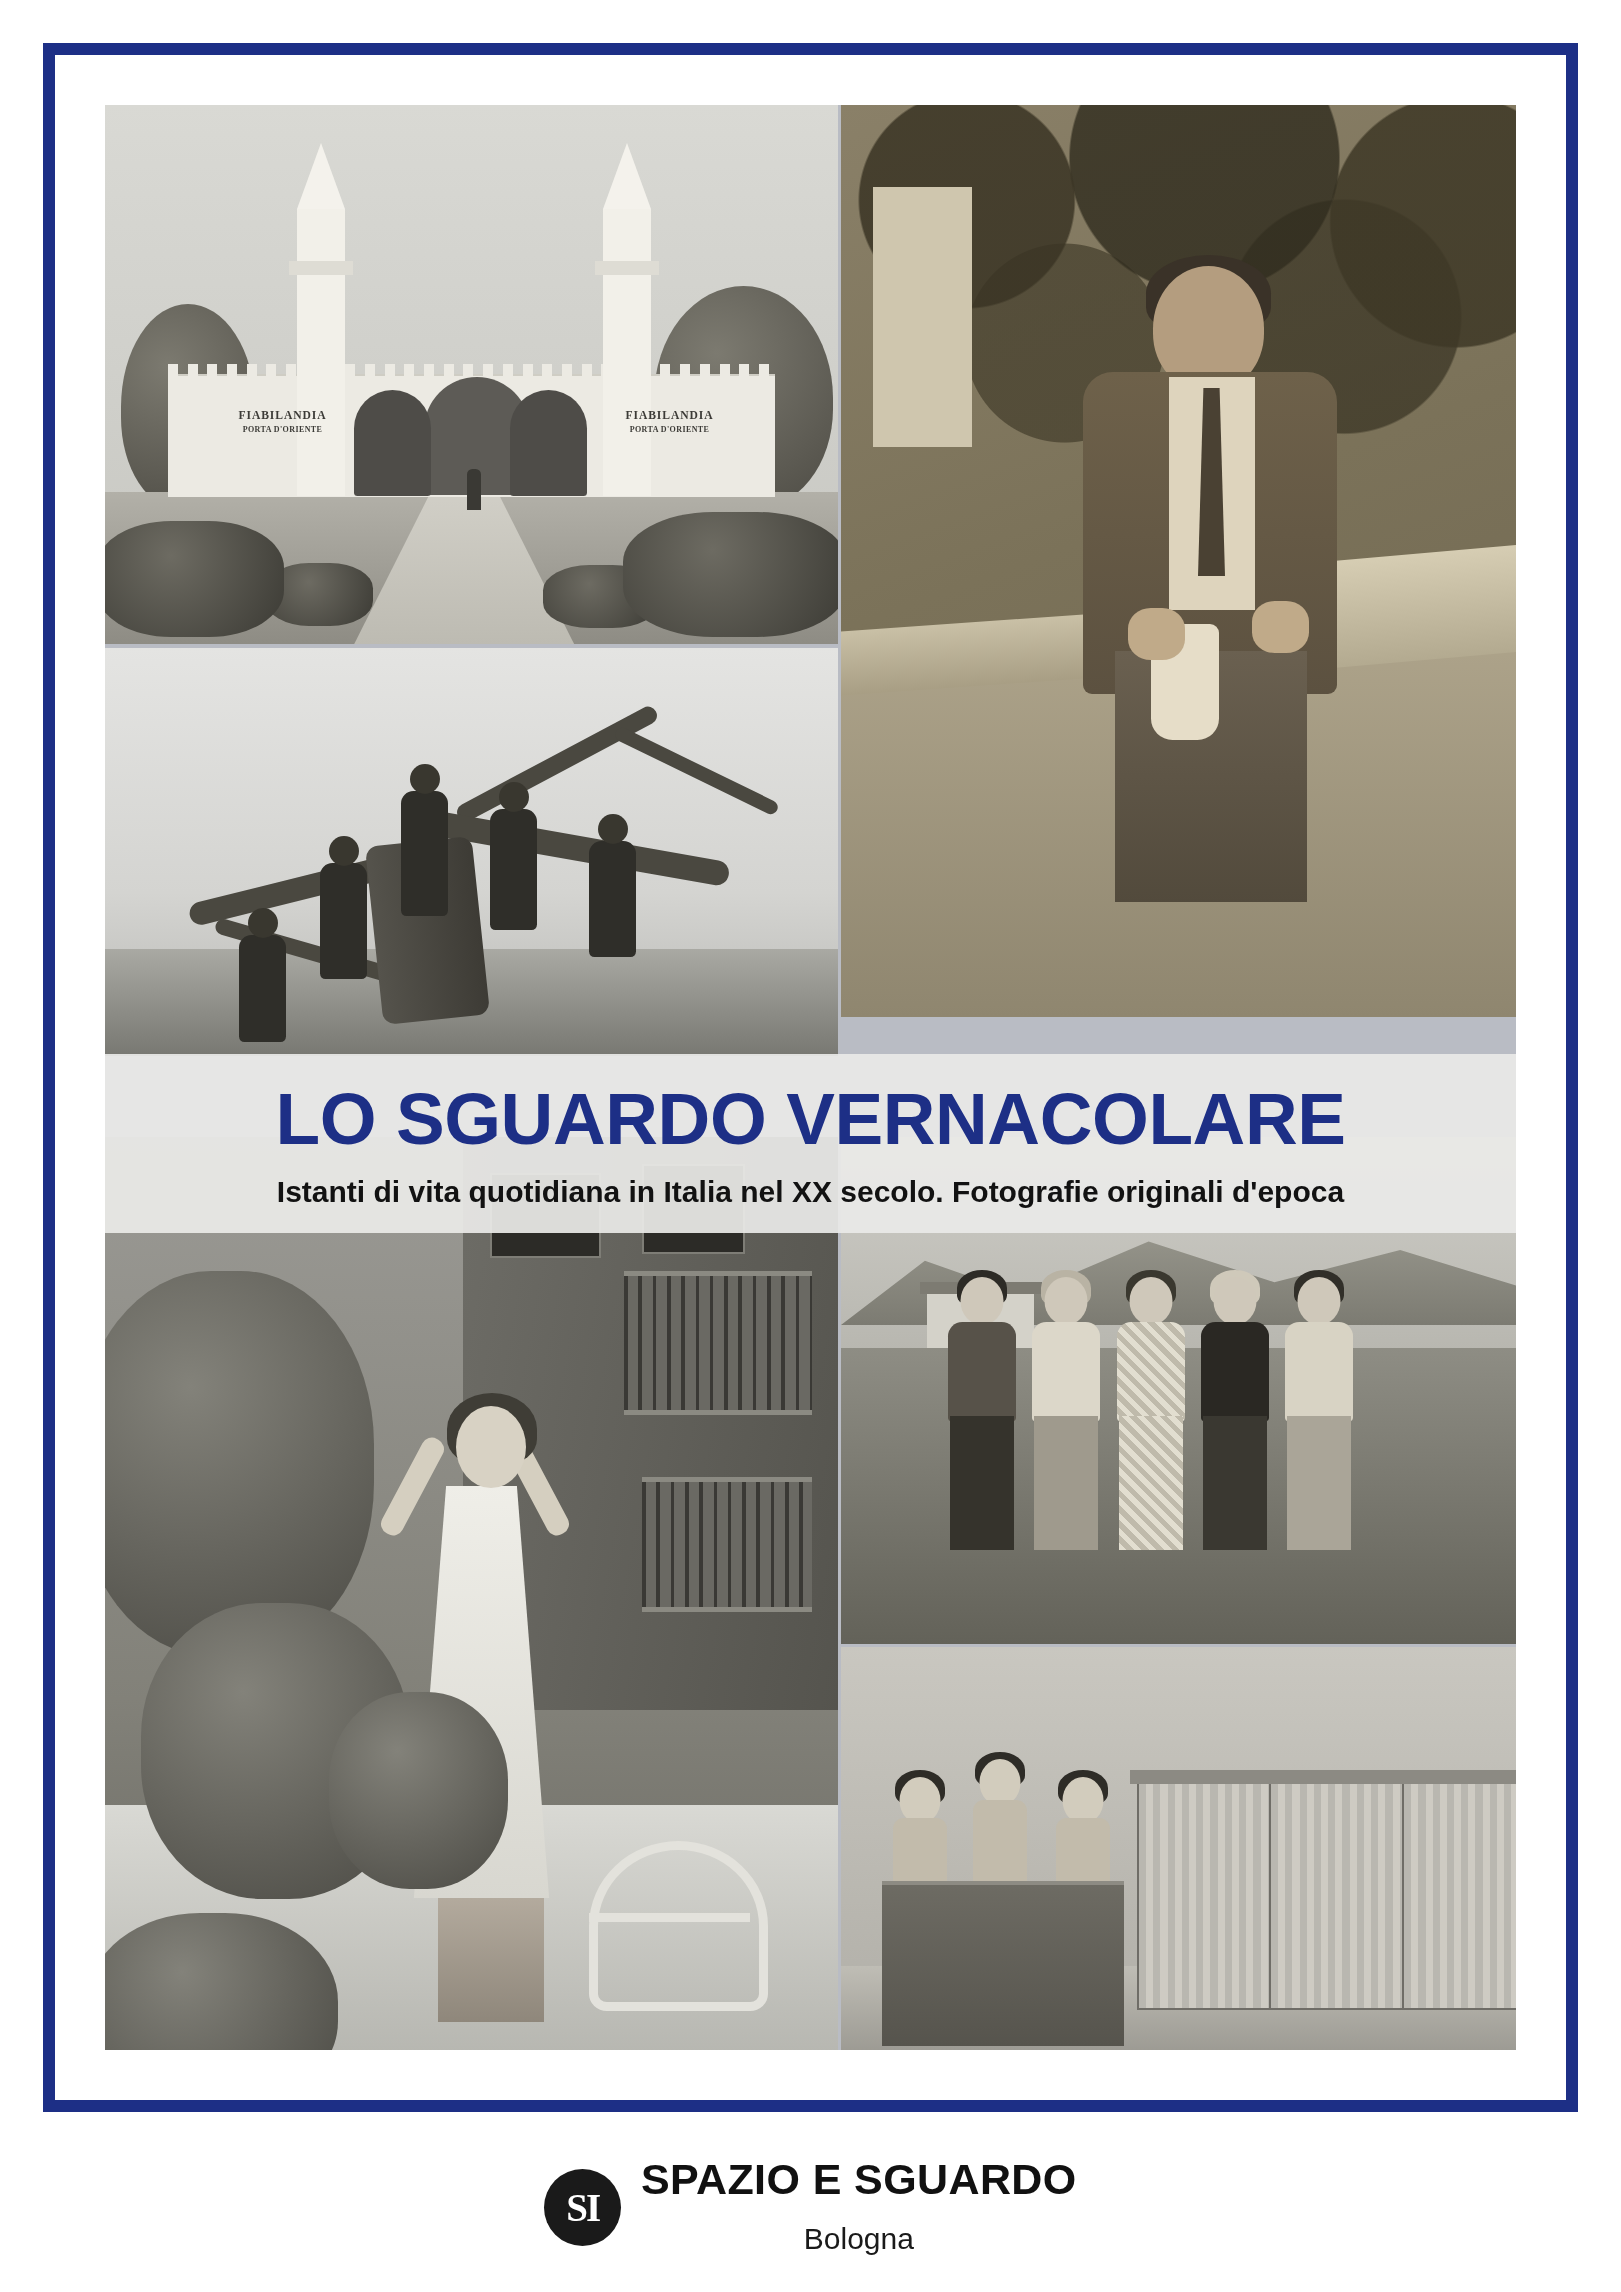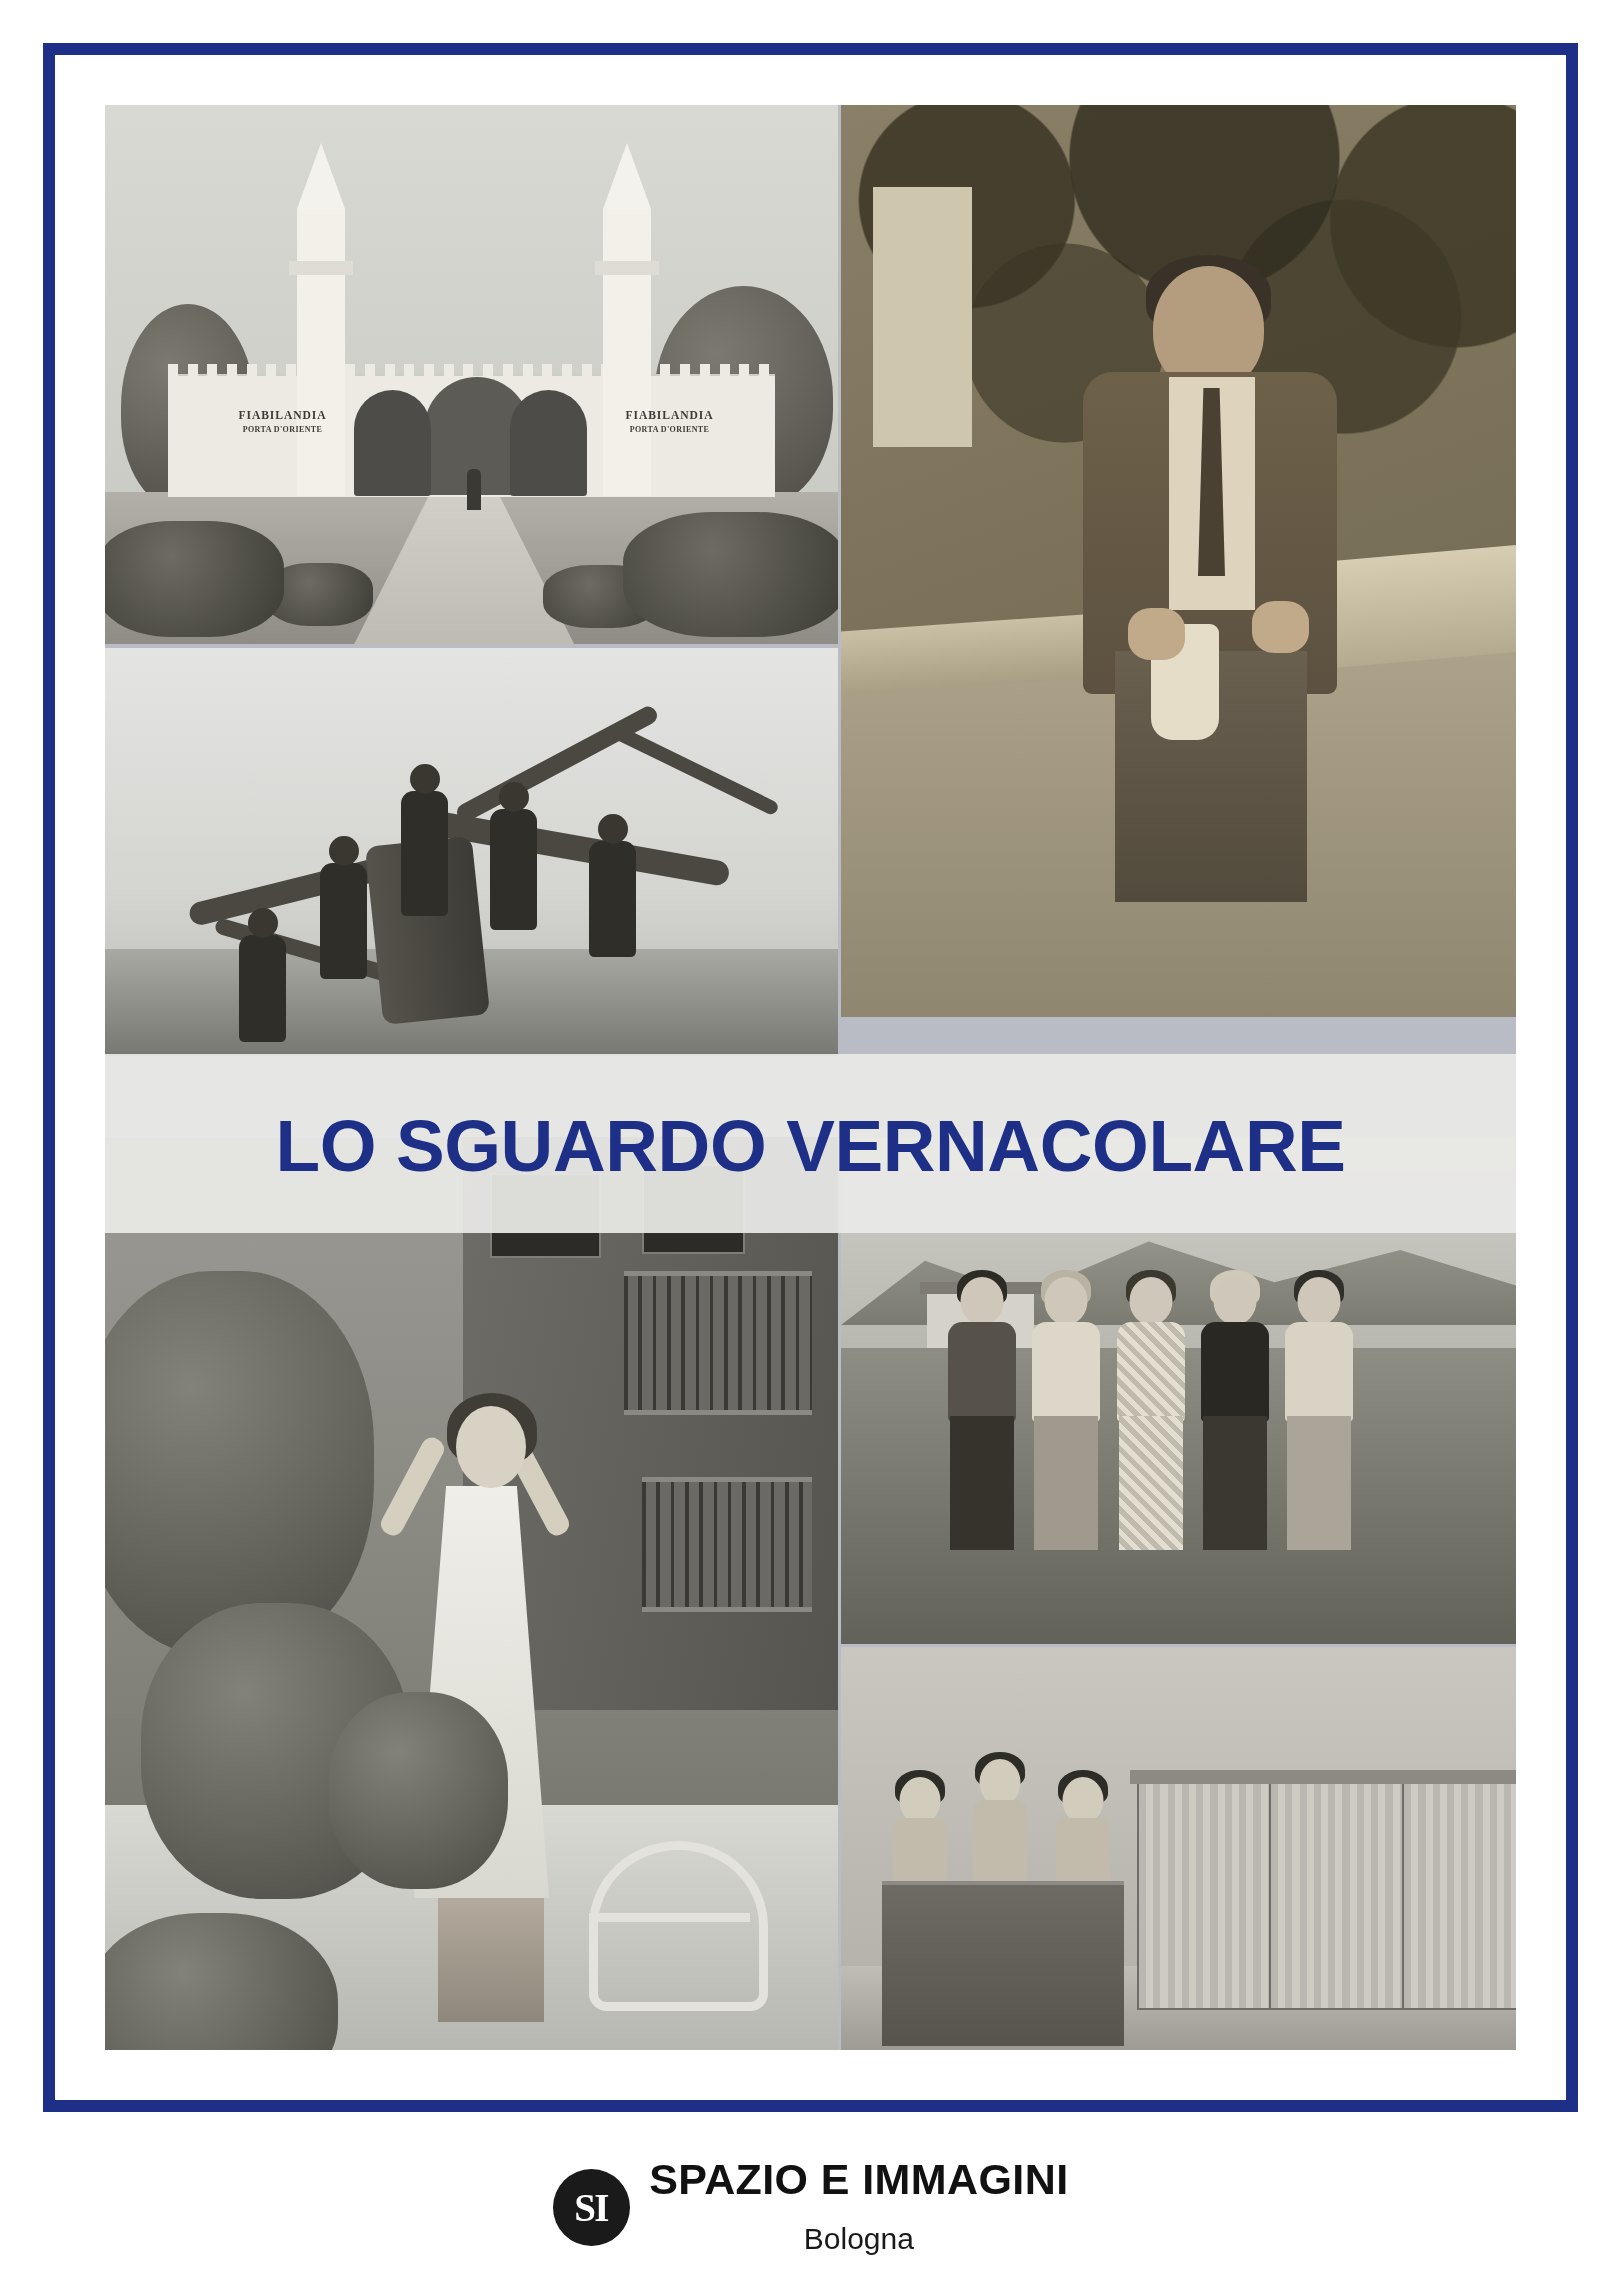--- a/index.html
+++ b/index.html
@@ -662,27 +662,28 @@
                 <div class="tq"></div>
               </div>
             <div class="towel"></div>
           </div>
         </div>
 
       </div>
 
       <div class="title-band">
         <div class="title-main">LO SGUARDO VERNACOLARE</div>
+        <div class="title-sub">Istanti di vita quotidiana in Italia nel XX secolo. Fotografie originali d'epoca</div>
       </div>
 
     </div>
   </div>
 
   <div class="footer">
     <div class="logo-mark">SI</div>
     <div class="logo-text">
-      <div class="logo-name">SPAZIO E IMMAGINI</div>
+      <div class="logo-name">SPAZIO E SGUARDO</div>
       <div class="logo-city">Bologna</div>
     </div>
   </div>
 
 </div>
 
 
 </body></html>

